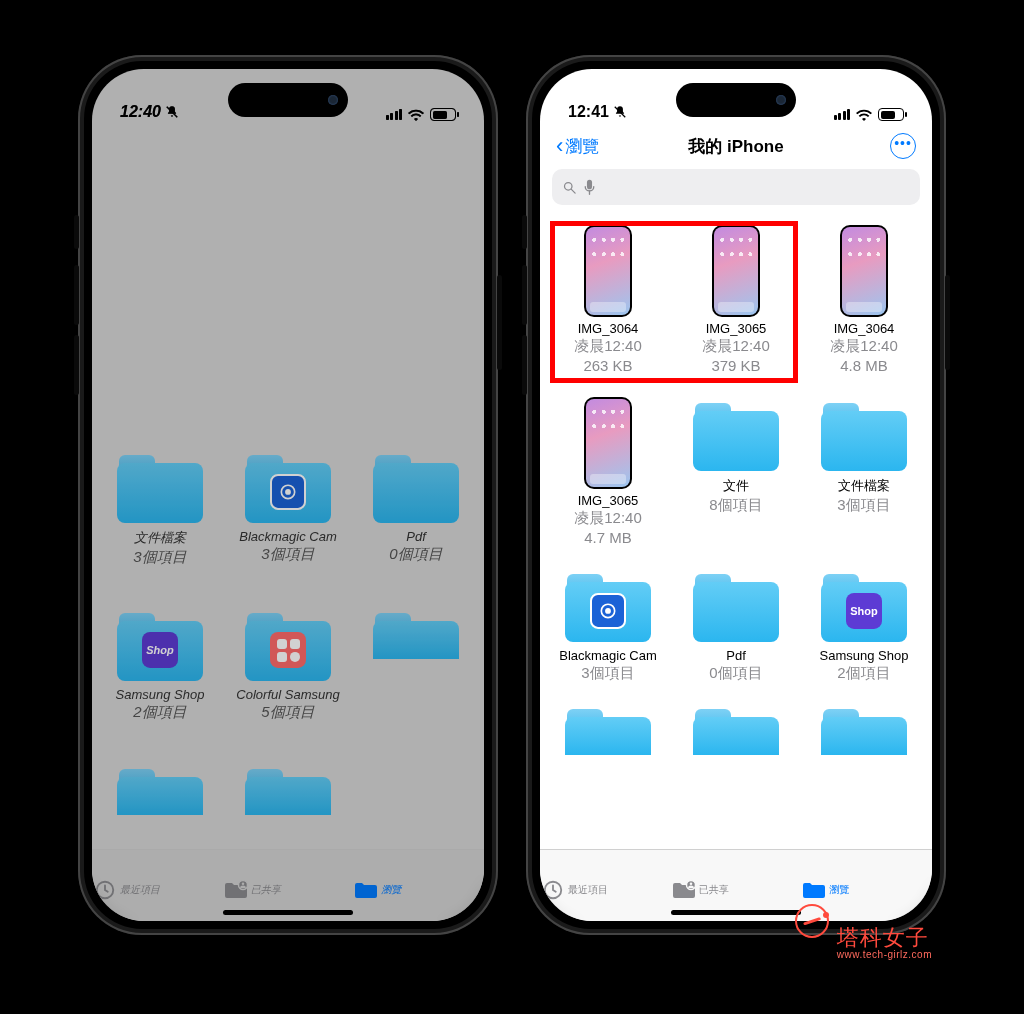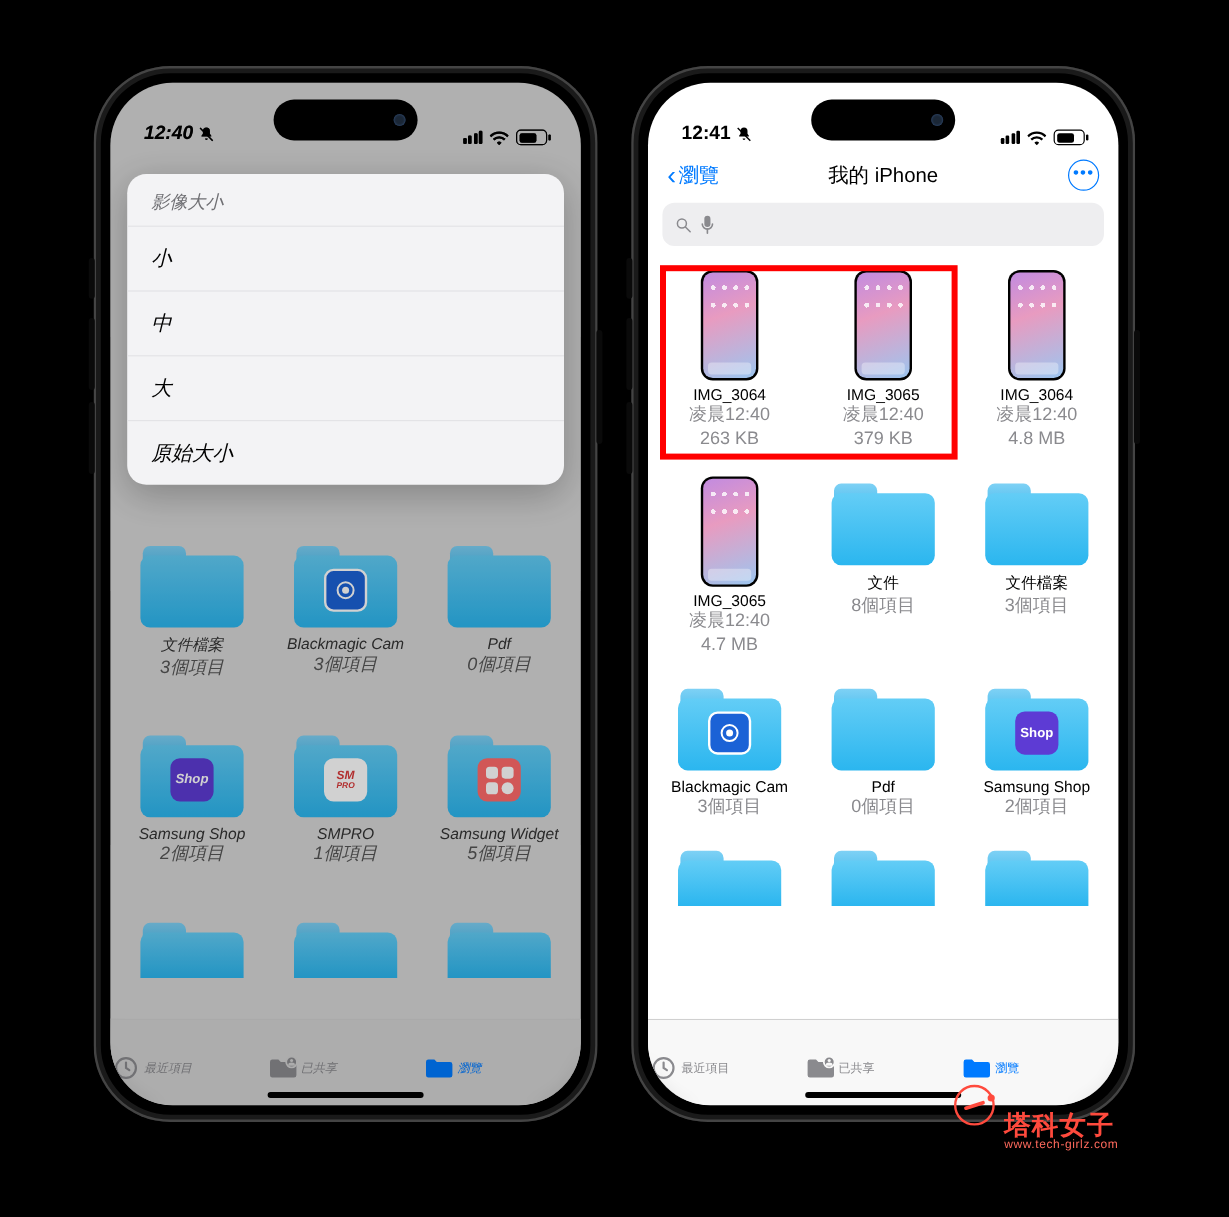--- a/index.html
+++ b/index.html
@@ -89,21 +89,21 @@
   
   .nav-bar {
     display:flex;
     align-items:center;
     justify-content:space-between;
     padding: 8px 16px 6px;
     font-size: 17px;
   }
   .nav-back { color:#007aff; display:flex; align-items:center; gap:2px; font-size:17px;}
   .nav-back .chev { font-size:22px; font-weight:300; line-height:1; }
-  .nav-title { font-weight:400; position:absolute; left:50%; transform:translateX(-50%); }
+  .nav-title { font-weight:700; position:absolute; left:50%; transform:translateX(-50%); }
   .nav-more {
     width:26px; height:26px; border:1.8px solid #007aff; border-radius:50%;
     display:flex; align-items:center; justify-content:center; color:#007aff; font-size:14px; letter-spacing:1px;
   }
   .nav-more span { line-height: 0; position: relative; top: -3px; }
 
   .search-bar {
     margin: 4px 12px 10px;
     background:#eeeef0;
     border-radius:10px;
@@ -264,21 +264,21 @@
   }
   .watermark .logo::before{
     content:""; position:absolute; left:6px; right:6px; top:50%; height:2.5px; background:#ff4a3d;
     transform:translateY(-50%) rotate(-18deg); border-radius:2px;
   }
   .watermark .logo::after{
     content:""; position:absolute; width:6px;height:6px;border-radius:50%;background:#ff4a3d;
     right:-2px; top:6px;
   }
   .watermark .txt { display:flex; flex-direction:column; line-height:1.05;}
-  .watermark .cn { font-size:22px; font-weight:700; letter-spacing:1px;margin-top:44px;}
+  .watermark .cn { font-size:22px; font-weight:400; letter-spacing:1px;margin-top:44px;}
   .watermark .en { font-size:10px; letter-spacing:0.5px; color:#ff6a5d;}
 
   svg { display:block; }
 </style>
 </head>
 <body>
 
 <div class="phones">
 
   <div class="phone left-phone">
@@ -354,47 +354,35 @@
           </div>
 
           <div class="file-item">
             <div class="folder shop">
                 <div class="ftop"></div>
                 <div class="fbody"></div>
               <div class="ficon">Shop</div>
             </div>
             <div class="file-name">Samsung Shop</div>
             <div class="file-meta">2個項目</div>
-          </div>
-          <div class="file-item">
-            <div class="folder smpro">
-                <div class="ftop"></div>
-                <div class="fbody"></div>
-              <div class="ficon">
-                <span>SM</span>
-                  <span style="font-size:7px">PRO</span>
-              </div>
-            </div>
-            <div class="file-name">SMPRO</div>
-            <div class="file-meta">1個項目</div>
           </div>
           <div class="file-item">
             <div class="folder widget">
                 <div class="ftop"></div>
                 <div class="fbody"></div>
               <div class="ficon">
                   <span>
                     <i></i>
                     <i></i>
                     <i></i>
                     <i></i>
                   </span>
                 </div>
             </div>
-            <div class="file-name">Samsung Widget</div>
+            <div class="file-name">Colorful Samsung</div>
             <div class="file-meta">5個項目</div>
           </div>
 
           <div class="file-item partial-row">
             <div class="folder">
                 <div class="ftop"></div>
                 <div class="fbody"></div>
               </div>
           </div>
           <div class="file-item partial-row">
@@ -407,27 +395,20 @@
             <div class="folder">
                 <div class="ftop"></div>
                 <div class="fbody"></div>
               </div>
           </div>
         </div>
       </div>
 
       <div class="dim-overlay"></div>
 
-      <div class="sheet">
-        <div class="sheet-title">影像大小</div>
-        <div class="opt">小</div>
-        <div class="opt">中</div>
-        <div class="opt">大</div>
-        <div class="opt">原始大小</div>
-      </div>
 
       <div class="status-bar" style="position:absolute;top:0;left:0;right:0;z-index:20;">
         <div class="status-left">
           <span>12:40</span>
           <span class="bell-mute">
             <svg width="14" height="14" viewBox="0 0 24 24">
                 <path fill="#000" d="M12 2a5 5 0 0 0-5 5v4l-2 3v1h14v-1l-2-3V7a5 5 0 0 0-5-5zm-2 16a2 2 0 0 0 4 0h-4z"></path>
                 <line x1="3" y1="3" x2="21" y2="21" stroke="#000" stroke-width="2"></line>
               </svg>
           </span>

